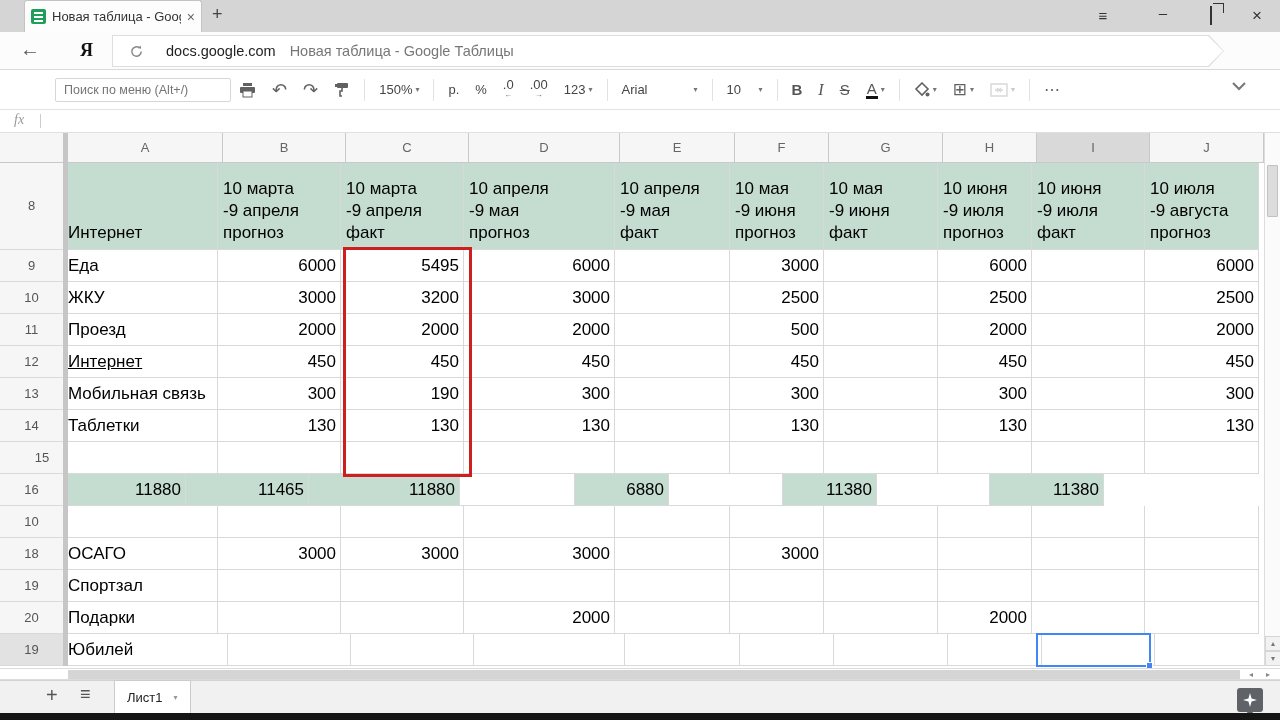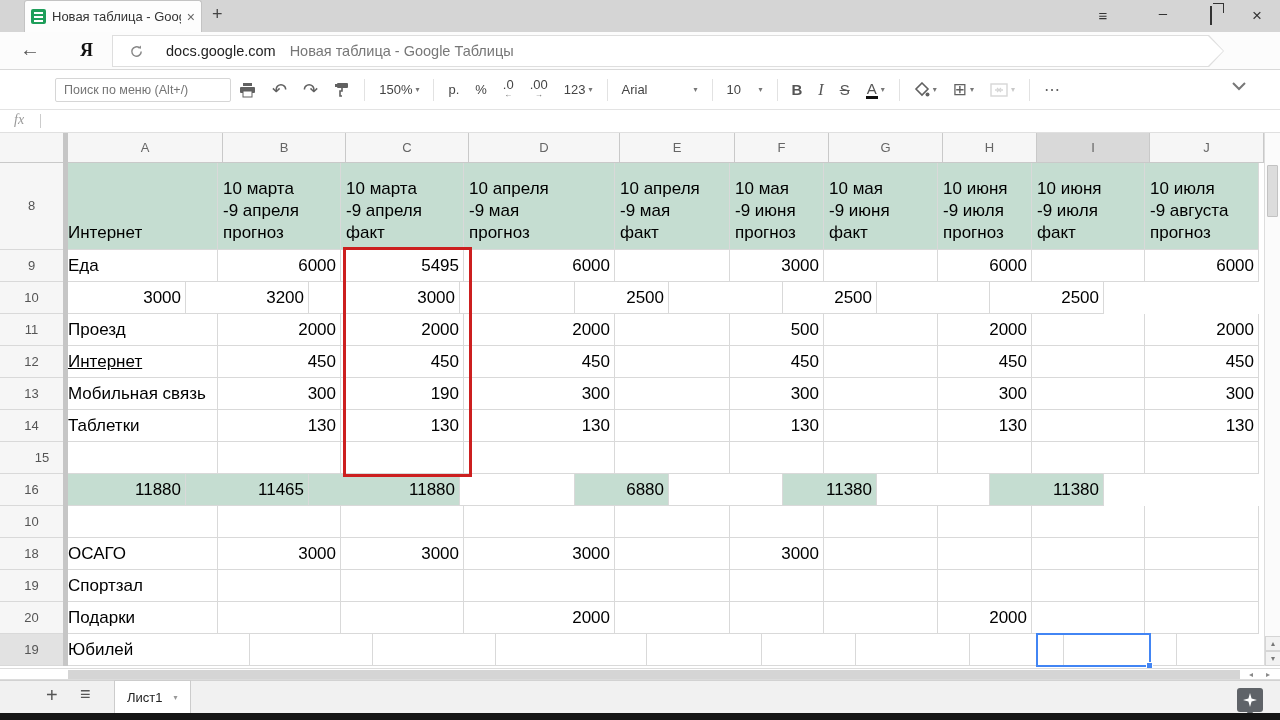--- a/index.html
+++ b/index.html
@@ -343,20 +343,21 @@
           <div class="cell num" style="width: 151px;">6000</div>
           <div class="cell num" style="width: 115px;"></div>
           <div class="cell num" style="width: 94px;">3000</div>
           <div class="cell num" style="width: 114px;"></div>
           <div class="cell num" style="width: 94px;">6000</div>
           <div class="cell num" style="width: 113px;"></div>
           <div class="cell num" style="width: 114px;">6000</div>
         </div>
         <div class="grid-row">
           <div class="rowh" style="line-height: 31px;">10</div>
+          <div class="cell txt" style="width: 155px;">ЖКУ</div>
           <div class="cell num" style="width: 123px;">3000</div>
           <div class="cell num" style="width: 123px;">3200</div>
           <div class="cell num" style="width: 151px;">3000</div>
           <div class="cell num" style="width: 115px;"></div>
           <div class="cell num" style="width: 94px;">2500</div>
           <div class="cell num" style="width: 114px;"></div>
           <div class="cell num" style="width: 94px;">2500</div>
           <div class="cell num" style="width: 113px;"></div>
           <div class="cell num" style="width: 114px;">2500</div>
         </div>
@@ -484,21 +485,21 @@
           <div class="cell num" style="width: 151px;">2000</div>
           <div class="cell num" style="width: 115px;"></div>
           <div class="cell num" style="width: 94px;"></div>
           <div class="cell num" style="width: 114px;"></div>
           <div class="cell num" style="width: 94px;">2000</div>
           <div class="cell num" style="width: 113px;"></div>
           <div class="cell num" style="width: 114px;"></div>
         </div>
         <div class="grid-row">
           <div class="rowh sel" style="line-height: 31px;">19</div>
-          <div class="cell txt" style="width: 187px;">Юбилей</div>
+          <div class="cell txt" style="width: 165px;">Юбилей</div>
           <div class="cell num" style="width: 123px;"></div>
           <div class="cell num" style="width: 123px;"></div>
           <div class="cell num" style="width: 151px;"></div>
           <div class="cell num" style="width: 115px;"></div>
           <div class="cell num" style="width: 94px;"></div>
           <div class="cell num" style="width: 114px;"></div>
           <div class="cell num" style="width: 94px;"></div>
           <div class="cell num" style="width: 113px;"></div>
           <div class="cell num" style="width: 114px;"></div>
         </div>

